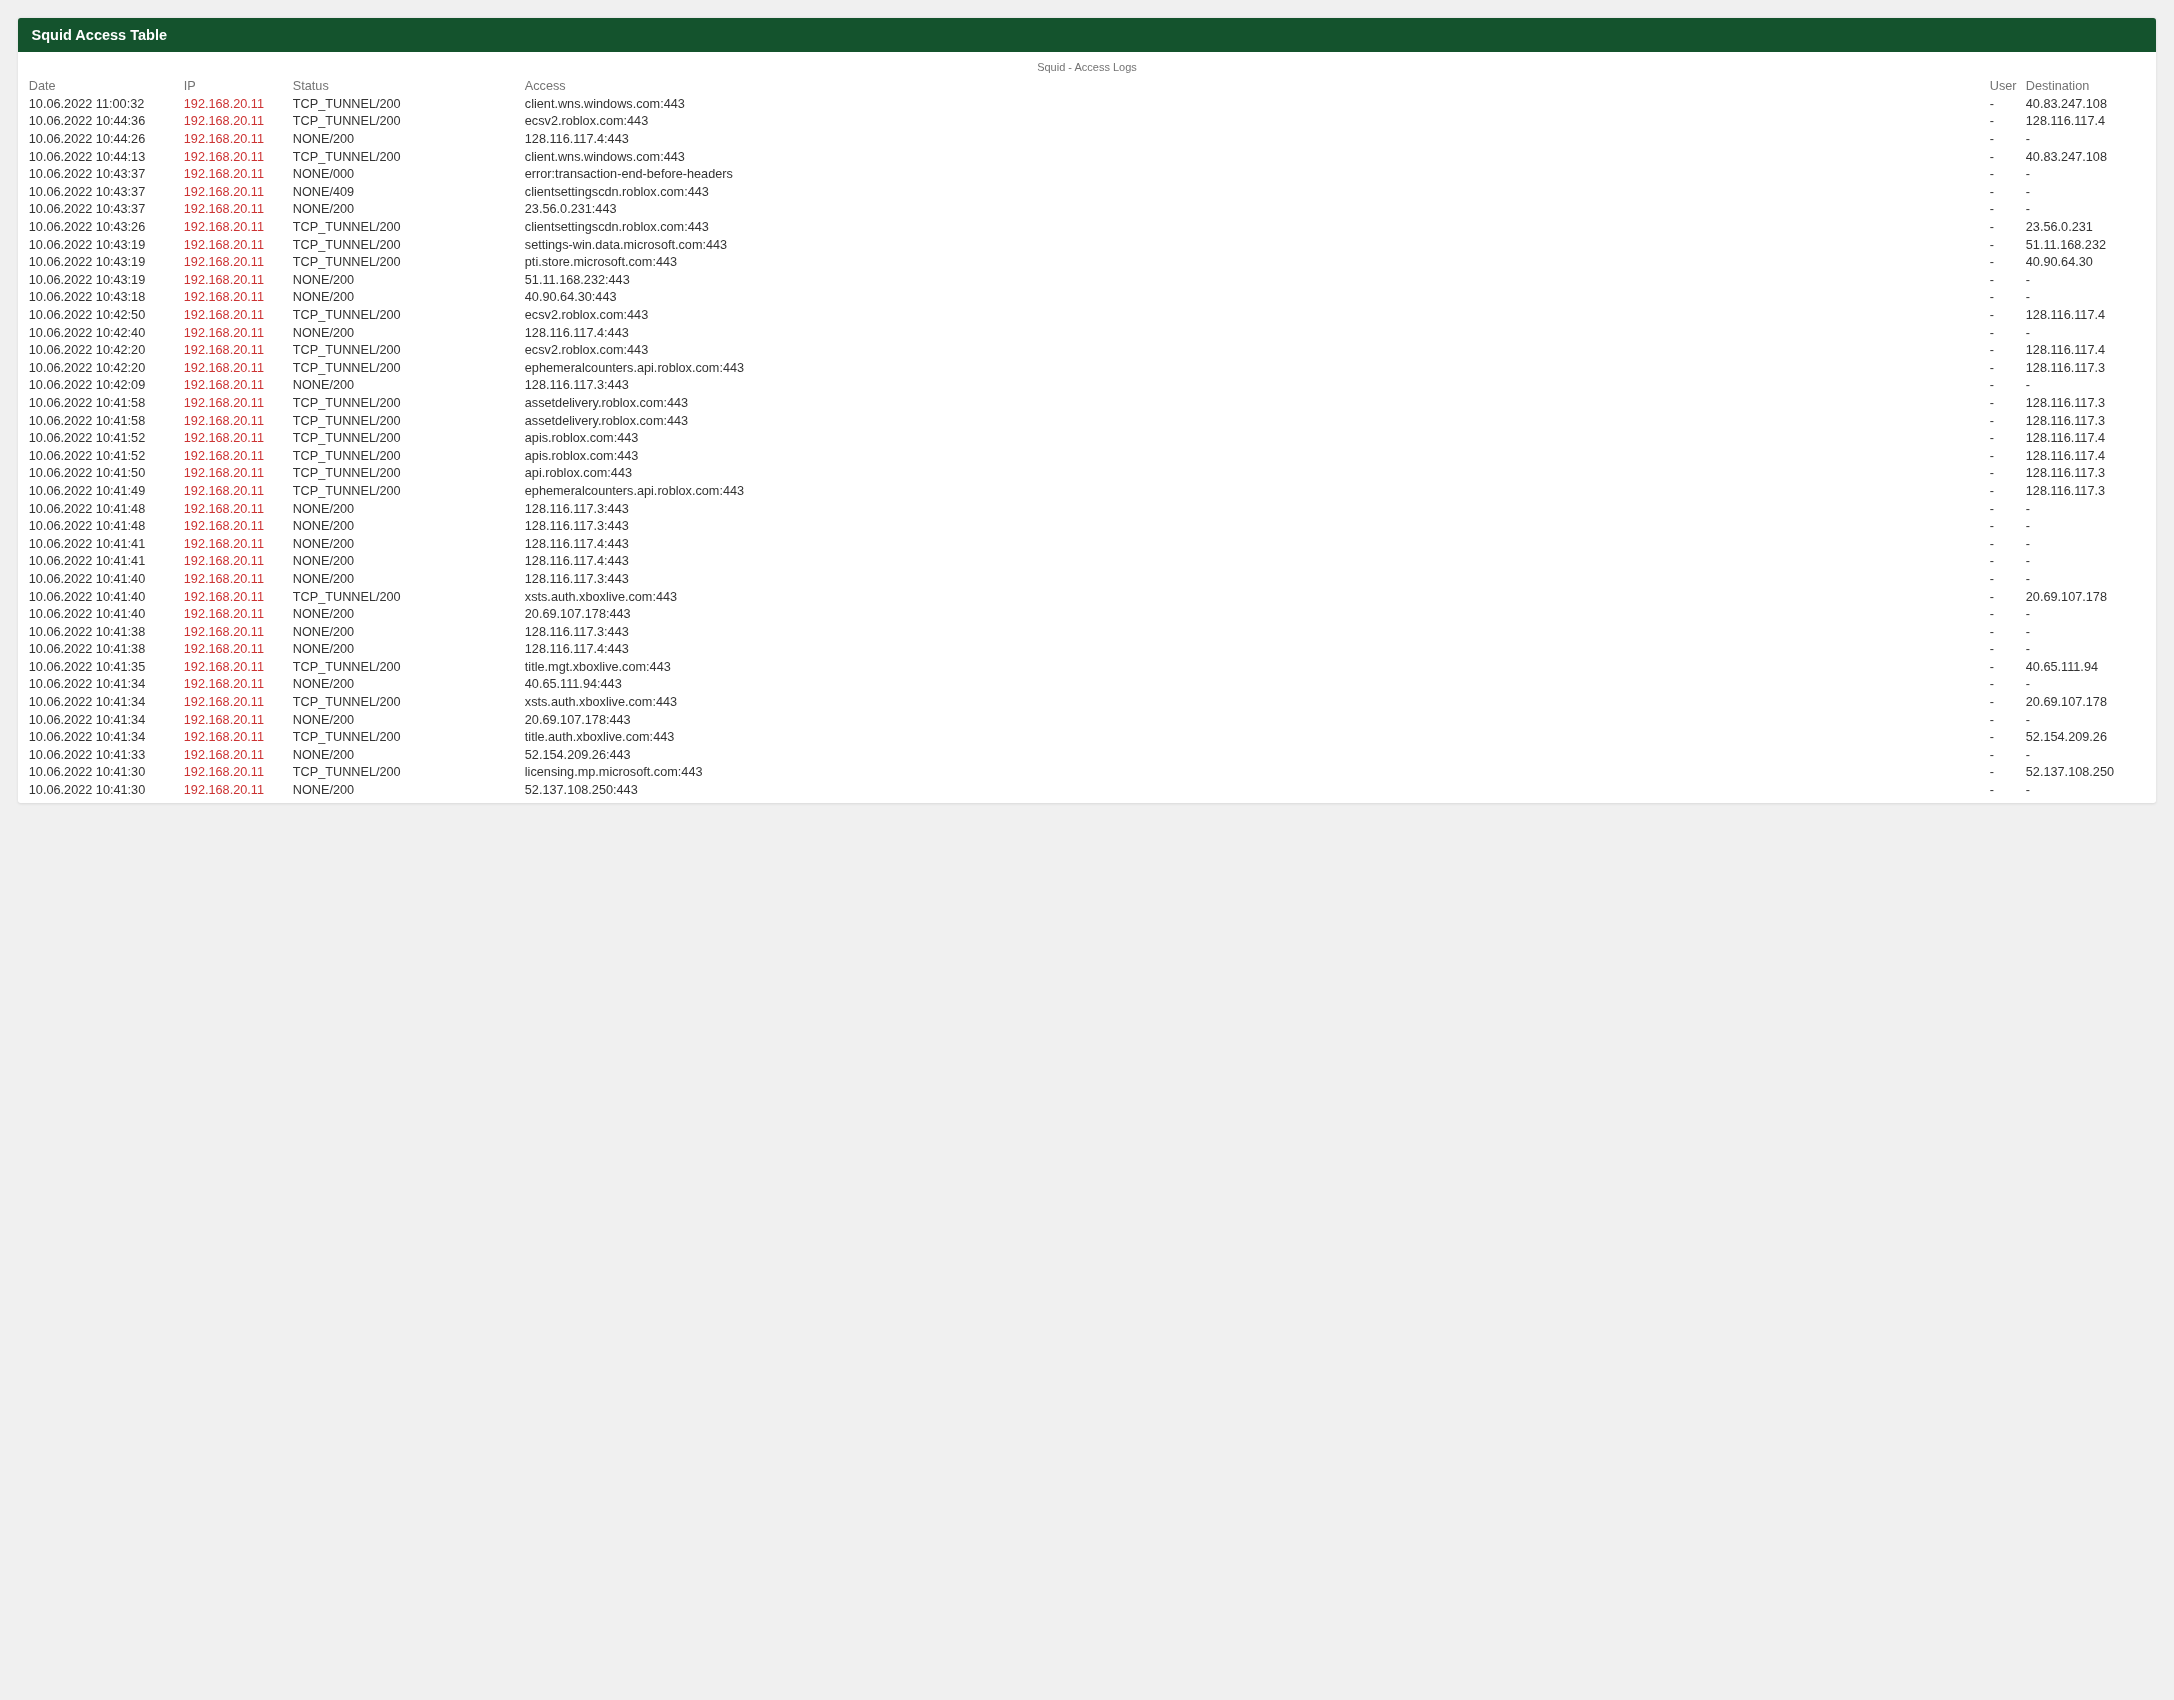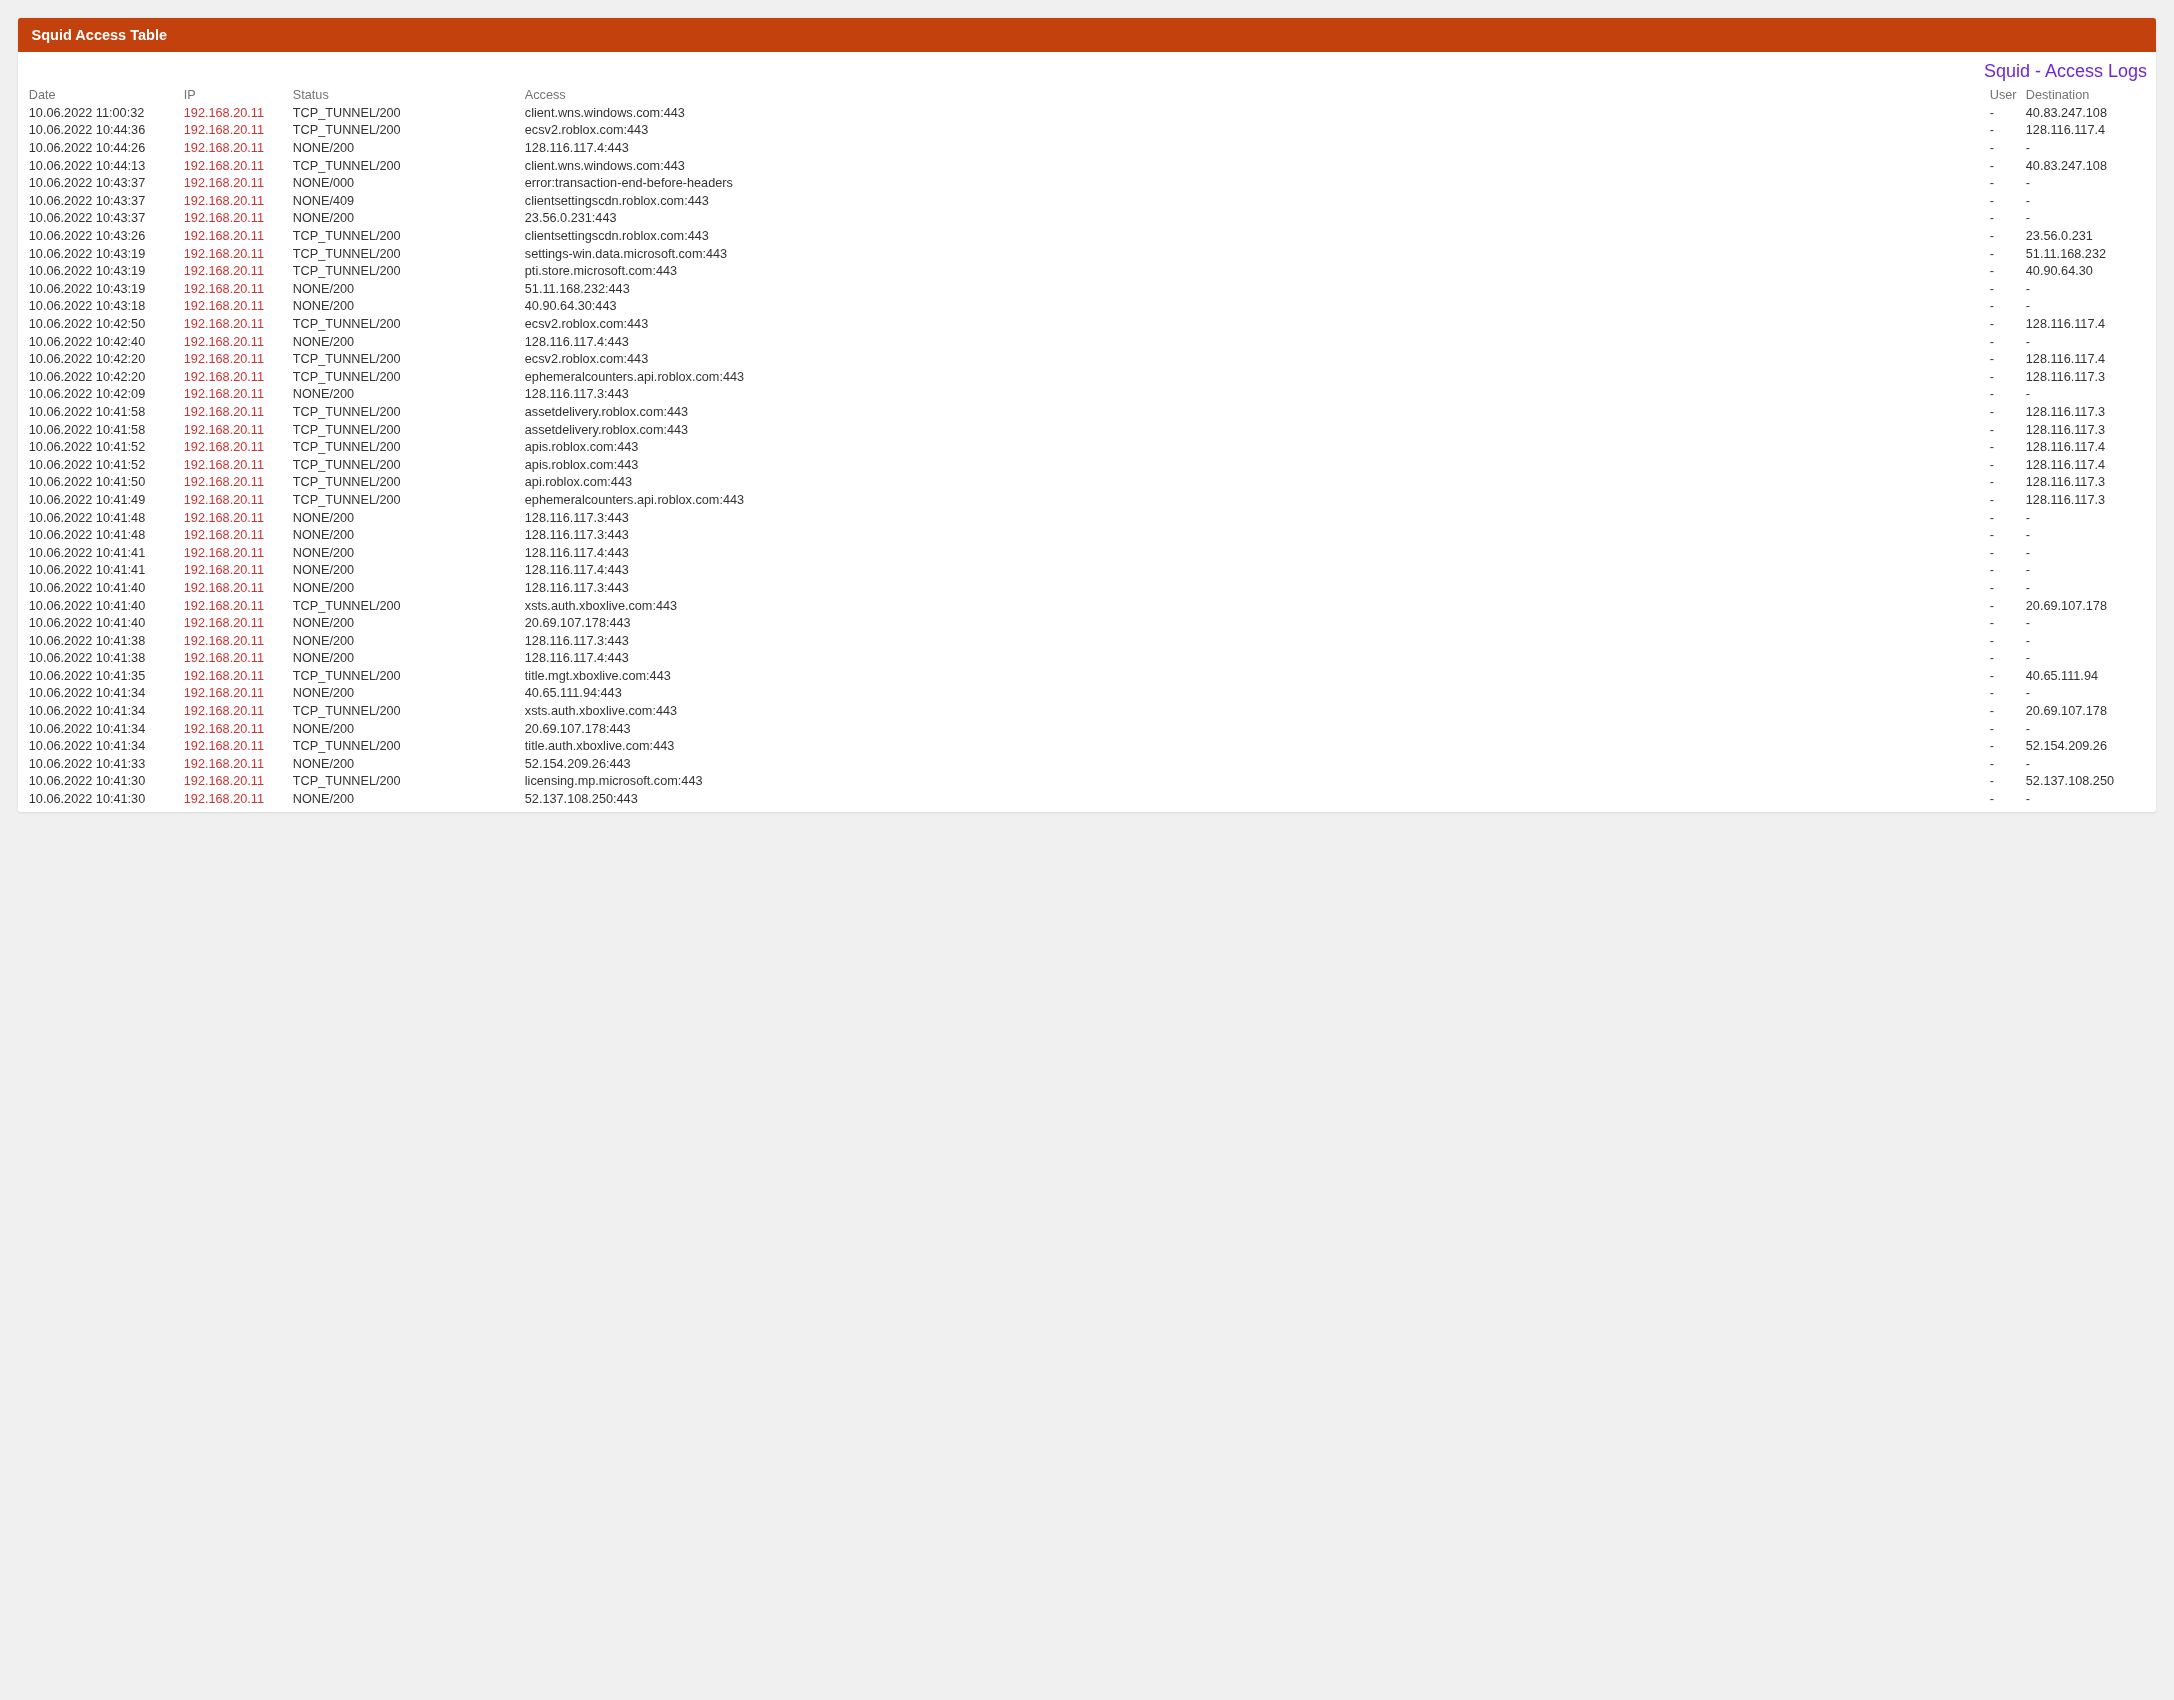--- a/index.html
+++ b/index.html
@@ -10,34 +10,34 @@
       color: #333;
       padding: 18px;
     }
     .panel {
       background: #fff;
       border-radius: 2.7px;
       overflow: hidden;
       box-shadow: 0 0.9px 2.7px rgba(0,0,0,0.1);
     }
     .panel-header {
-      background: #c2410c;
+      background: #14532d;
       color: #fff;
       font-weight: bold;
       padding: 9px 13.6px;
       font-size: 14.5px;
     }
     .panel-body {
       padding: 4.5px 9px;
     }
     .table-title {
-      text-align: right;
+      text-align: center;
       margin: 4.5px 0;
-      font-size: 18px;
-      color: #6d28d9;
+      font-size: 11px;
+      color: #737373;
     }
     table {
       width: 100%;
       border-collapse: collapse;
       table-layout: fixed;
     }
     th {
       text-align: left;
       font-weight: normal;
       color: #737373;

